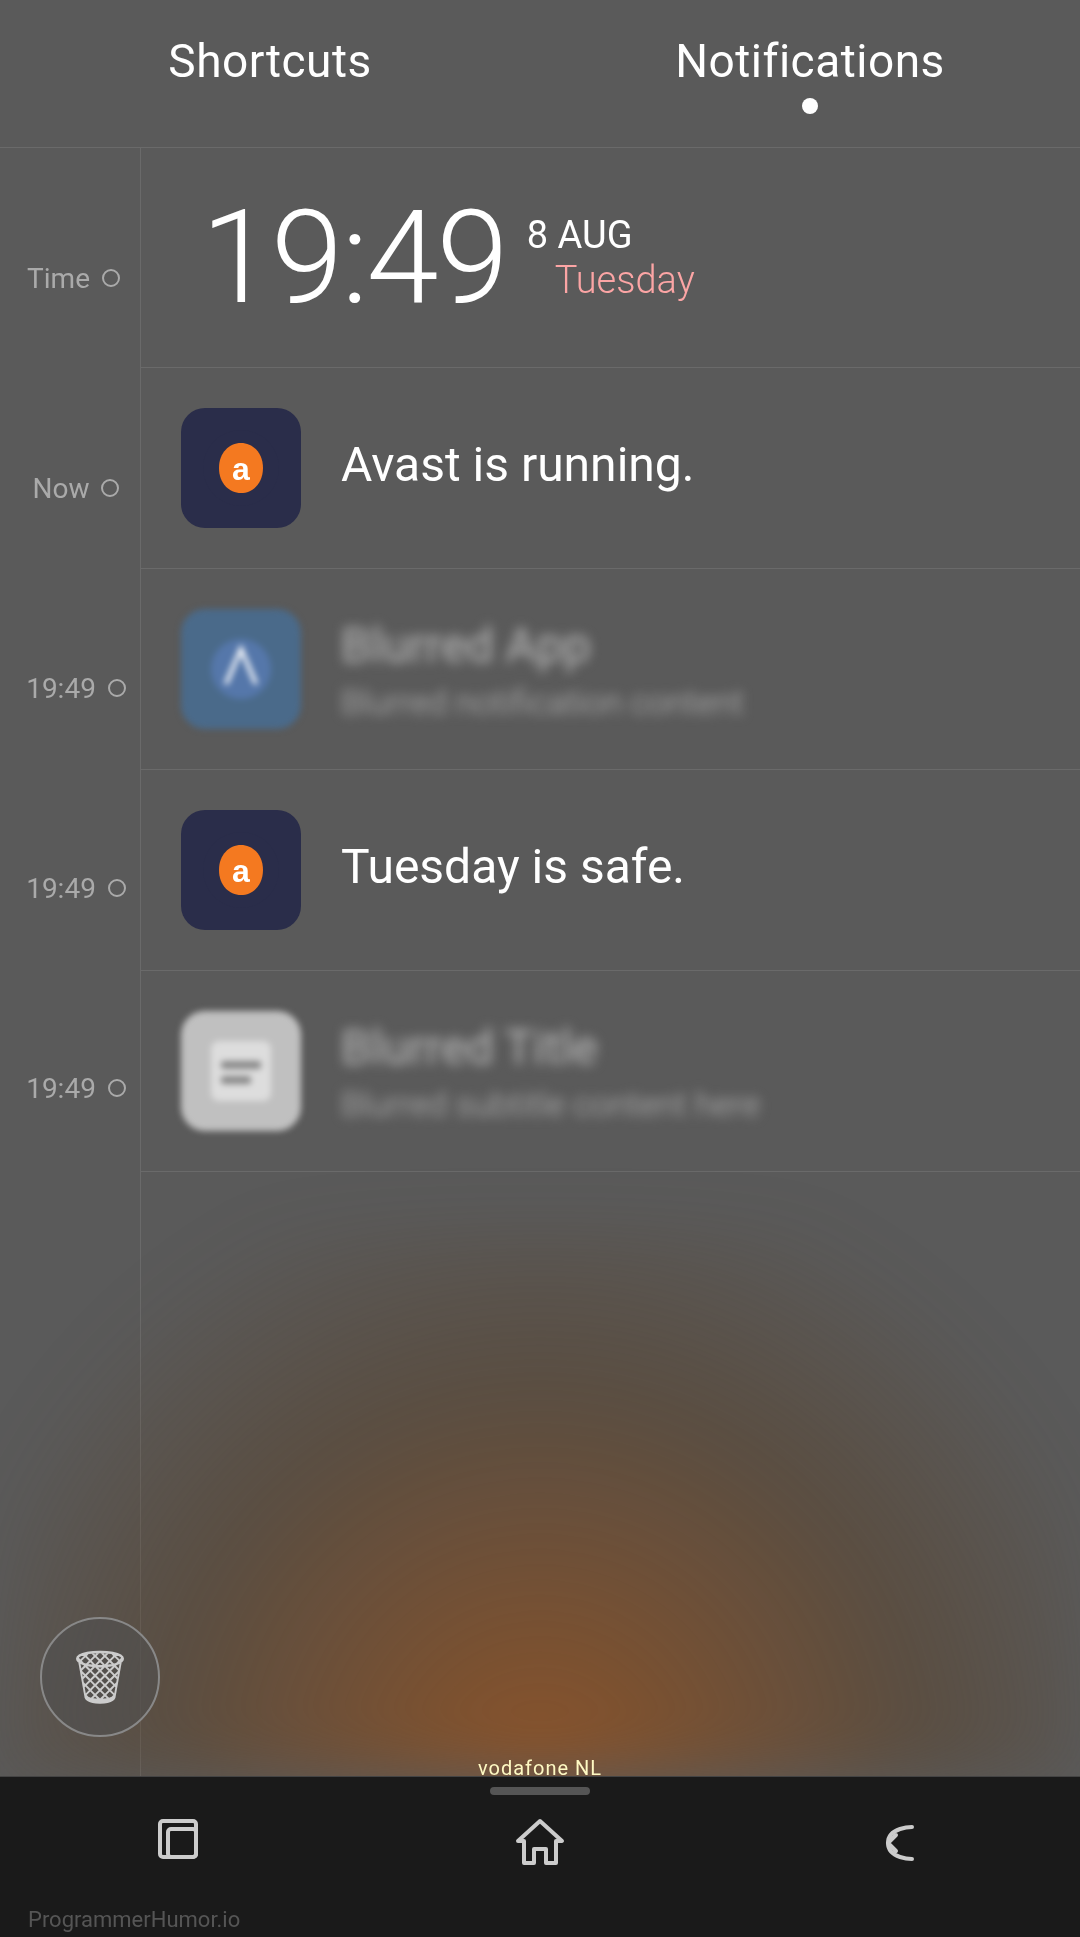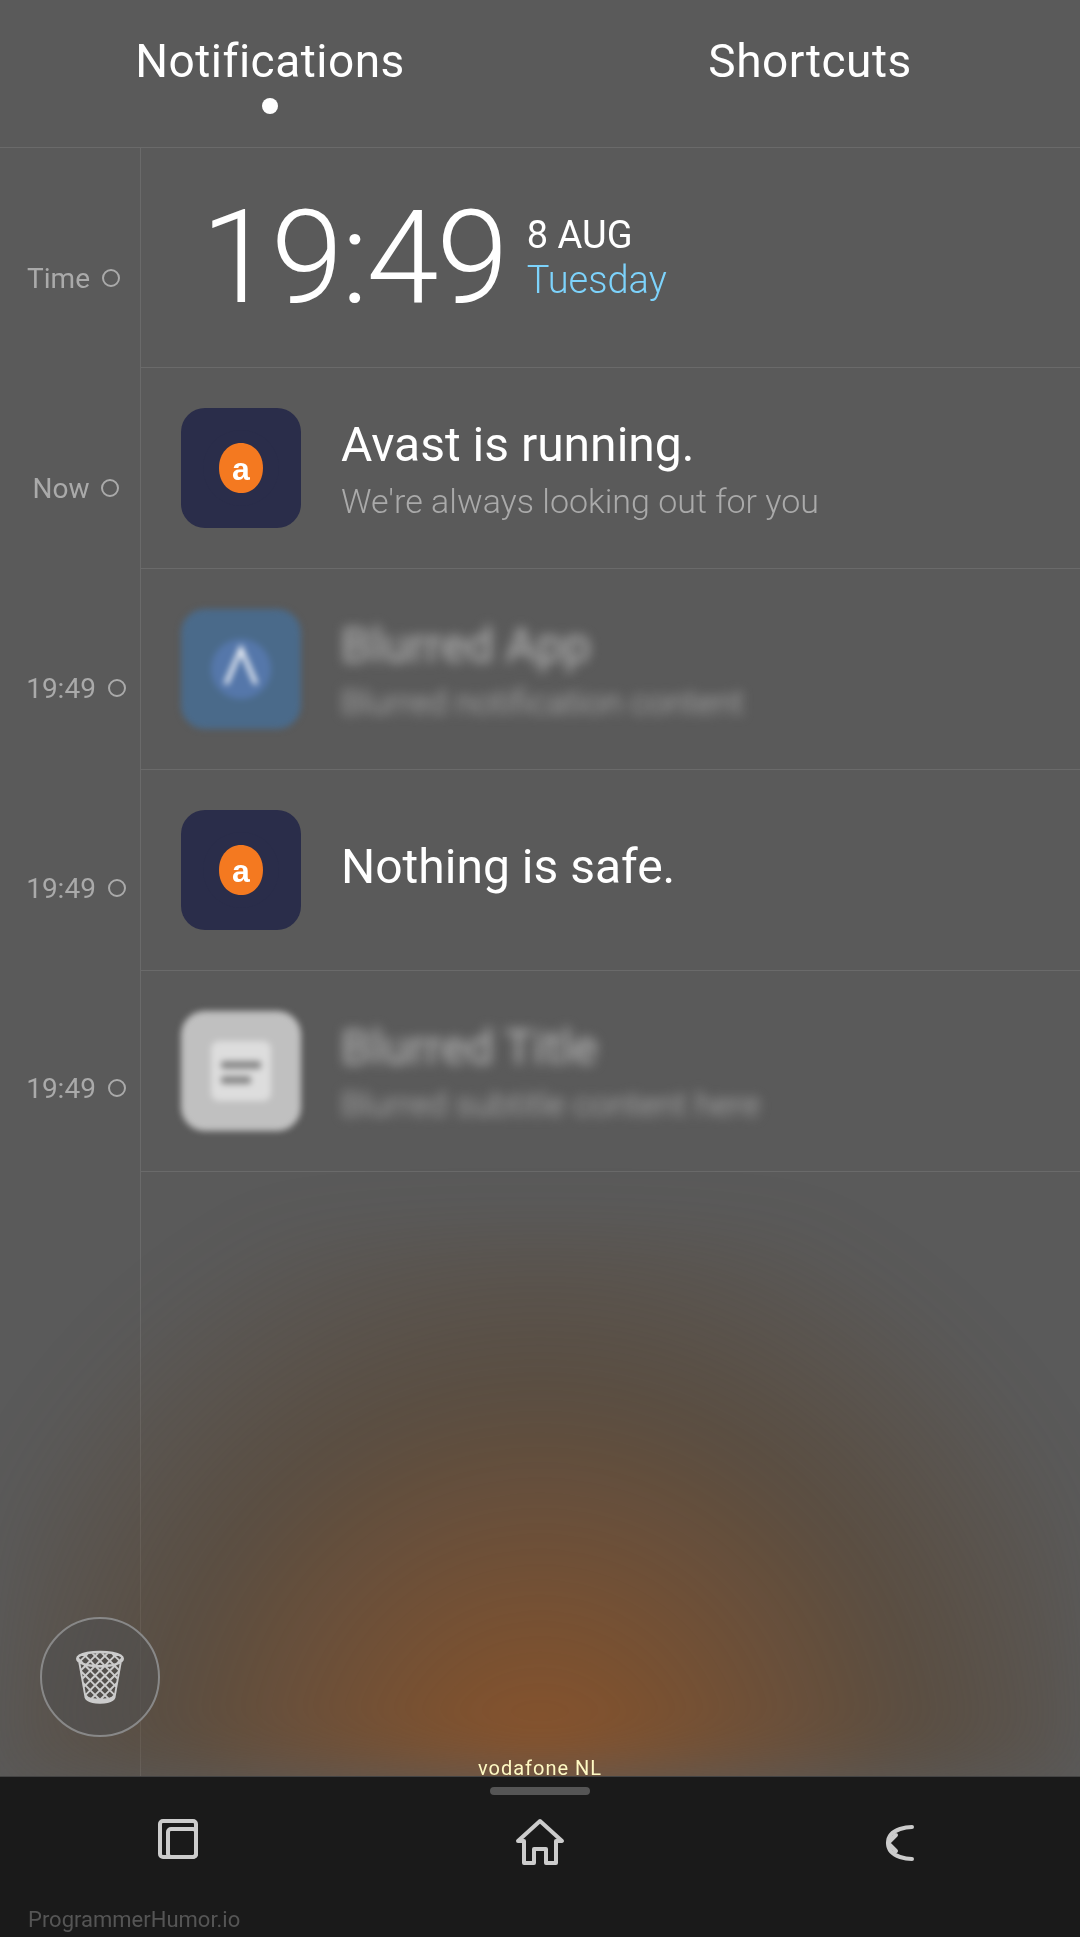--- a/index.html
+++ b/index.html
@@ -120,23 +120,24 @@
     }
 
     .clock-date-day {
       color: #ffffff;
       font-size: 38px;
       font-weight: 400;
       line-height: 1.2;
     }
 
     .clock-date-weekday {
-      color: #7dd3fc;
+      color: #fca5a5;
       font-size: 38px;
       font-weight: 300;
+      margin-left: 28px;
     }
 
     
     .notification-item {
       display: flex;
       align-items: center;
       padding: 40px 40px;
       border-bottom: 1px solid #6a6a6a;
       min-height: 200px;
       gap: 40px;
@@ -313,26 +314,26 @@
       right: 0;
       height: 1px;
       background: #444444;
     }
   </style>
 </head>
 <body>
 
 <div class="tab-bar">
   <div class="tab-item">
+    <span class="tab-label">Shortcuts</span>
+    <div class="tab-indicator hidden"></div>
+  </div>
+  <div class="tab-item">
     <span class="tab-label">Notifications</span>
     <div class="tab-indicator"></div>
-  </div>
-  <div class="tab-item">
-    <span class="tab-label">Shortcuts</span>
-    <div class="tab-indicator hidden"></div>
   </div>
 </div>
 
 <div class="main-content">
 
   <div class="timeline-col">
 
     <div class="timeline-row time-clock-row">
       <span class="timeline-label">Time</span>
       <div class="timeline-dot"></div>
@@ -373,21 +374,20 @@
       <div class="notif-icon-wrap notif-icon-avast">
         <svg class="avast-icon" viewBox="0 0 80 80" xmlns="http://www.w3.org/2000/svg">
           <circle cx="40" cy="40" r="38" fill="#2a2d4a"></circle>
 
           <path d="M40 15 C28 15, 18 25, 18 40 C18 55, 28 65, 40 65 C52 65, 62 55, 62 40 C62 25, 52 15, 40 15Z" fill="#f47920"></path>
           <text x="40" y="52" text-anchor="middle" fill="white" font-size="32" font-weight="bold" font-family="Arial">a</text>
         </svg>
       </div>
       <div class="notif-text">
         <div class="notif-title">Avast is running.</div>
-        <div class="notif-subtitle">We're always looking out for you</div>
       </div>
     </div>
 
     <div class="notification-item">
       <div class="notif-icon-wrap notif-icon-blurred">
         <svg width="80" height="80" viewBox="0 0 80 80" xmlns="http://www.w3.org/2000/svg">
           <circle cx="40" cy="40" r="30" fill="#5577aa"></circle>
           <path d="M25 55 L40 20 L55 55" stroke="white" stroke-width="4" fill="none"></path>
         </svg>
       </div>
@@ -399,21 +399,21 @@
 
     <div class="notification-item">
       <div class="notif-icon-wrap notif-icon-avast">
         <svg class="avast-icon" viewBox="0 0 80 80" xmlns="http://www.w3.org/2000/svg">
           <circle cx="40" cy="40" r="38" fill="#2a2d4a"></circle>
           <path d="M40 15 C28 15, 18 25, 18 40 C18 55, 28 65, 40 65 C52 65, 62 55, 62 40 C62 25, 52 15, 40 15Z" fill="#f47920"></path>
           <text x="40" y="52" text-anchor="middle" fill="white" font-size="32" font-weight="bold" font-family="Arial">a</text>
         </svg>
       </div>
       <div class="notif-text">
-        <div class="notif-title">Nothing is safe.</div>
+        <div class="notif-title">Tuesday is safe.</div>
       </div>
     </div>
 
     <div class="notification-item">
       <div class="notif-icon-wrap notif-icon-blurred2">
         <svg width="80" height="80" viewBox="0 0 80 80" xmlns="http://www.w3.org/2000/svg">
           <rect x="10" y="10" width="60" height="60" rx="8" fill="#dddddd"></rect>
           <rect x="20" y="30" width="40" height="8" rx="3" fill="#888888"></rect>
           <rect x="20" y="45" width="30" height="8" rx="3" fill="#888888"></rect>
         </svg>

